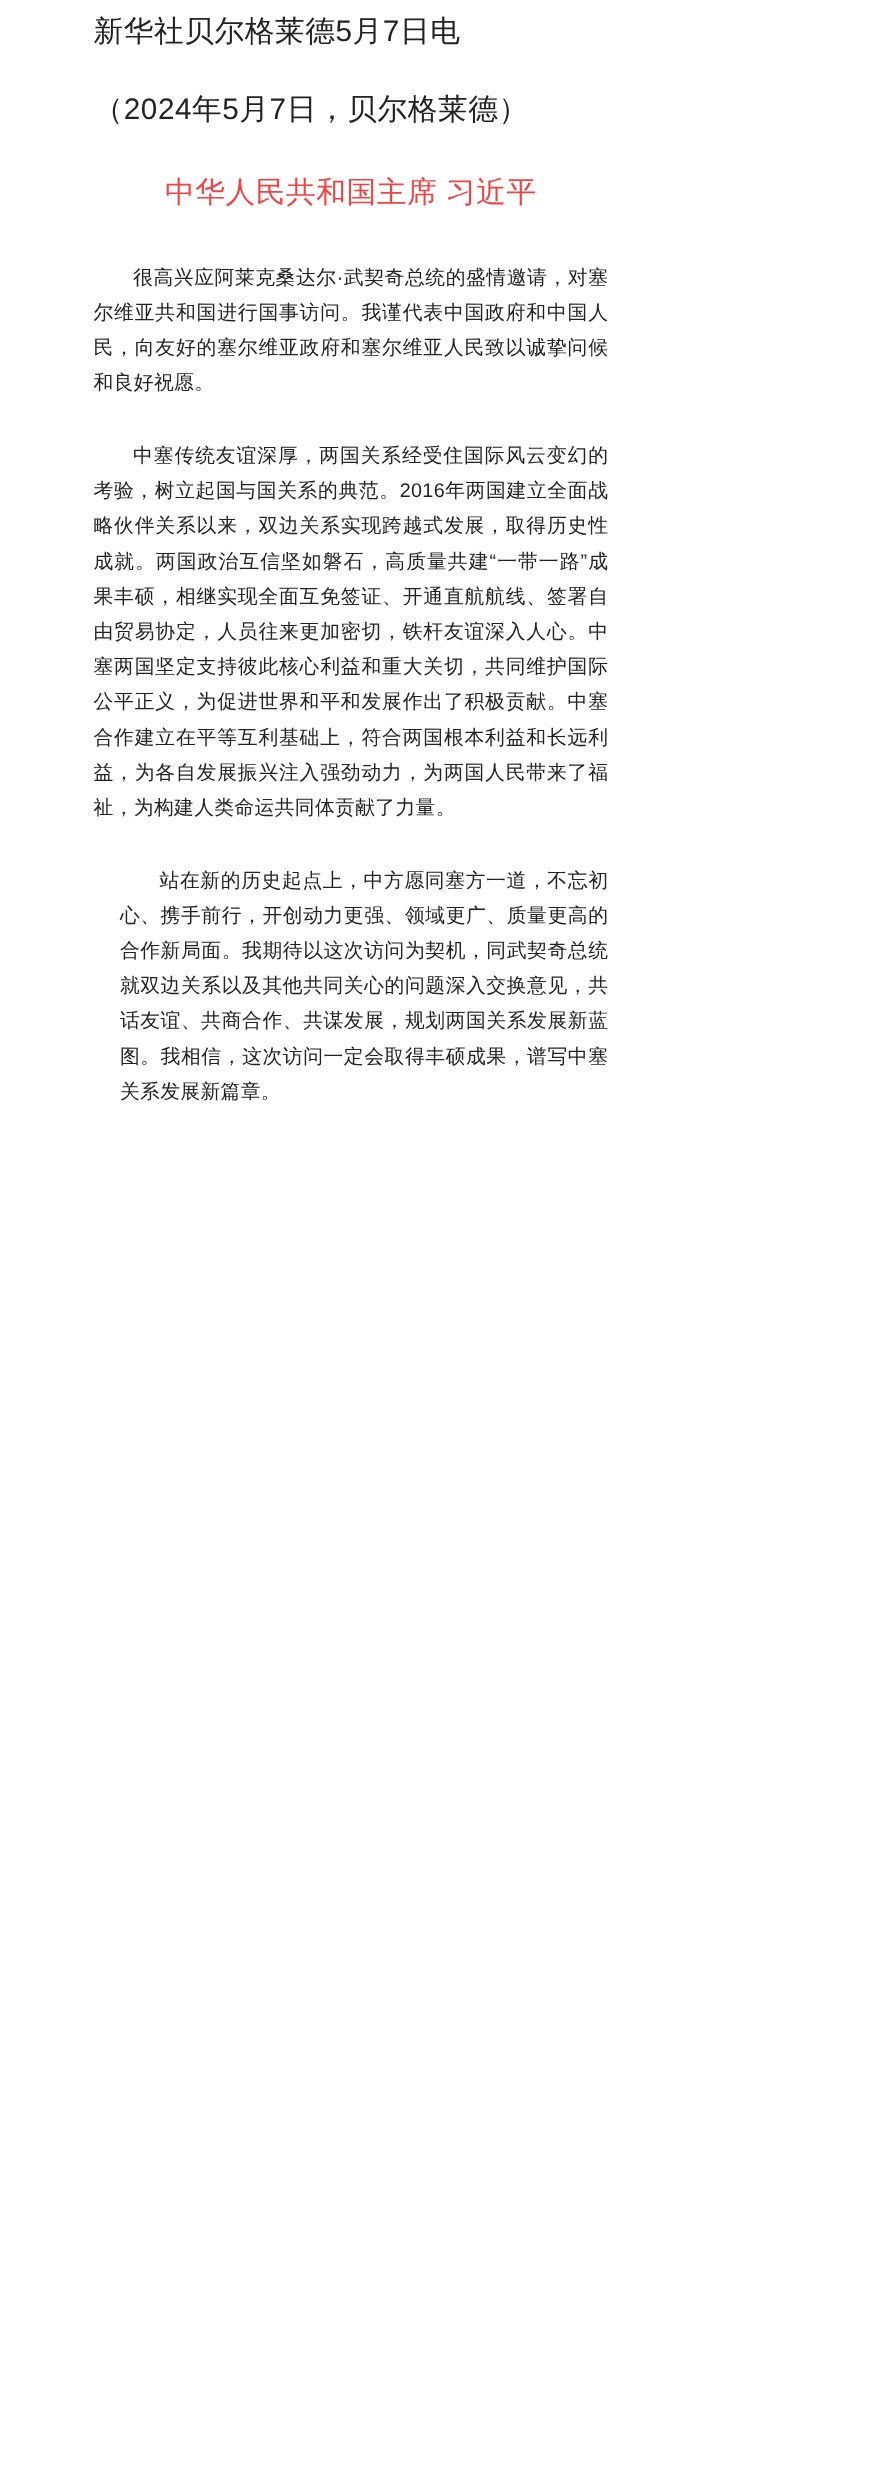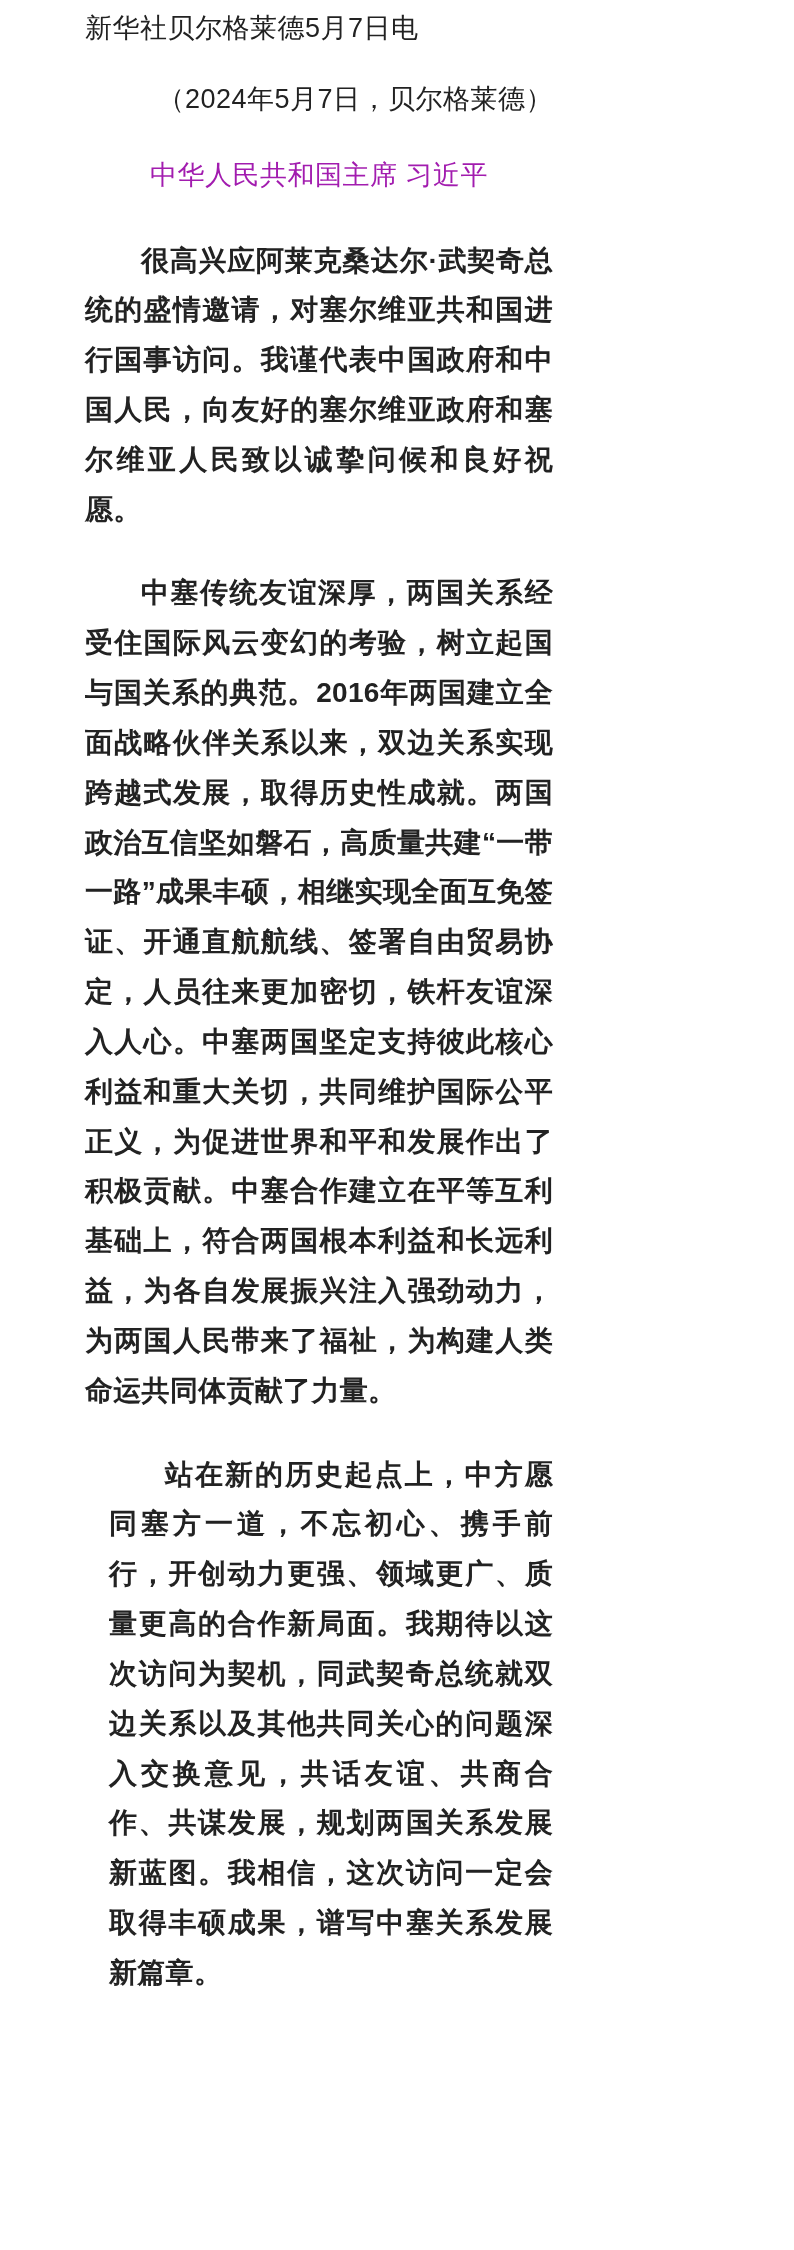--- a/index.html
+++ b/index.html
@@ -35,42 +35,41 @@
     line-height: 1.62;
     color: #000000;
     text-align: center;
     margin: 0 0 36px 0;
     letter-spacing: 0.5px;
   }
   .doc-subtitle {
     font-size: 27px;
     line-height: 1.5;
     color: #222222;
-    text-align: right;
+    text-align: left;
     margin: 0 0 36px 0;
     letter-spacing: 0.5px;
   }
   .doc-byline {
     font-size: 27px;
     line-height: 1.5;
-    color: #a21caf;
+    color: #ef4444;
     text-align: center;
     margin: 0 0 40px 0;
     letter-spacing: 0.5px;
   }
   .body-para {
-    font-size: 28px;
+    font-size: 18px;
     line-height: 1.78;
     color: #222222;
     text-align: justify;
     text-justify: inter-ideograph;
     margin: 0 0 34px 0;
     text-indent: 2em;
     letter-spacing: 0.3px;
-    font-weight: bold;
   }
   .body-para:last-child {
     margin-bottom: 0;
     margin-left: 24px;
   }
 </style>
 </head>
 <body>
 
 <div class="page">

